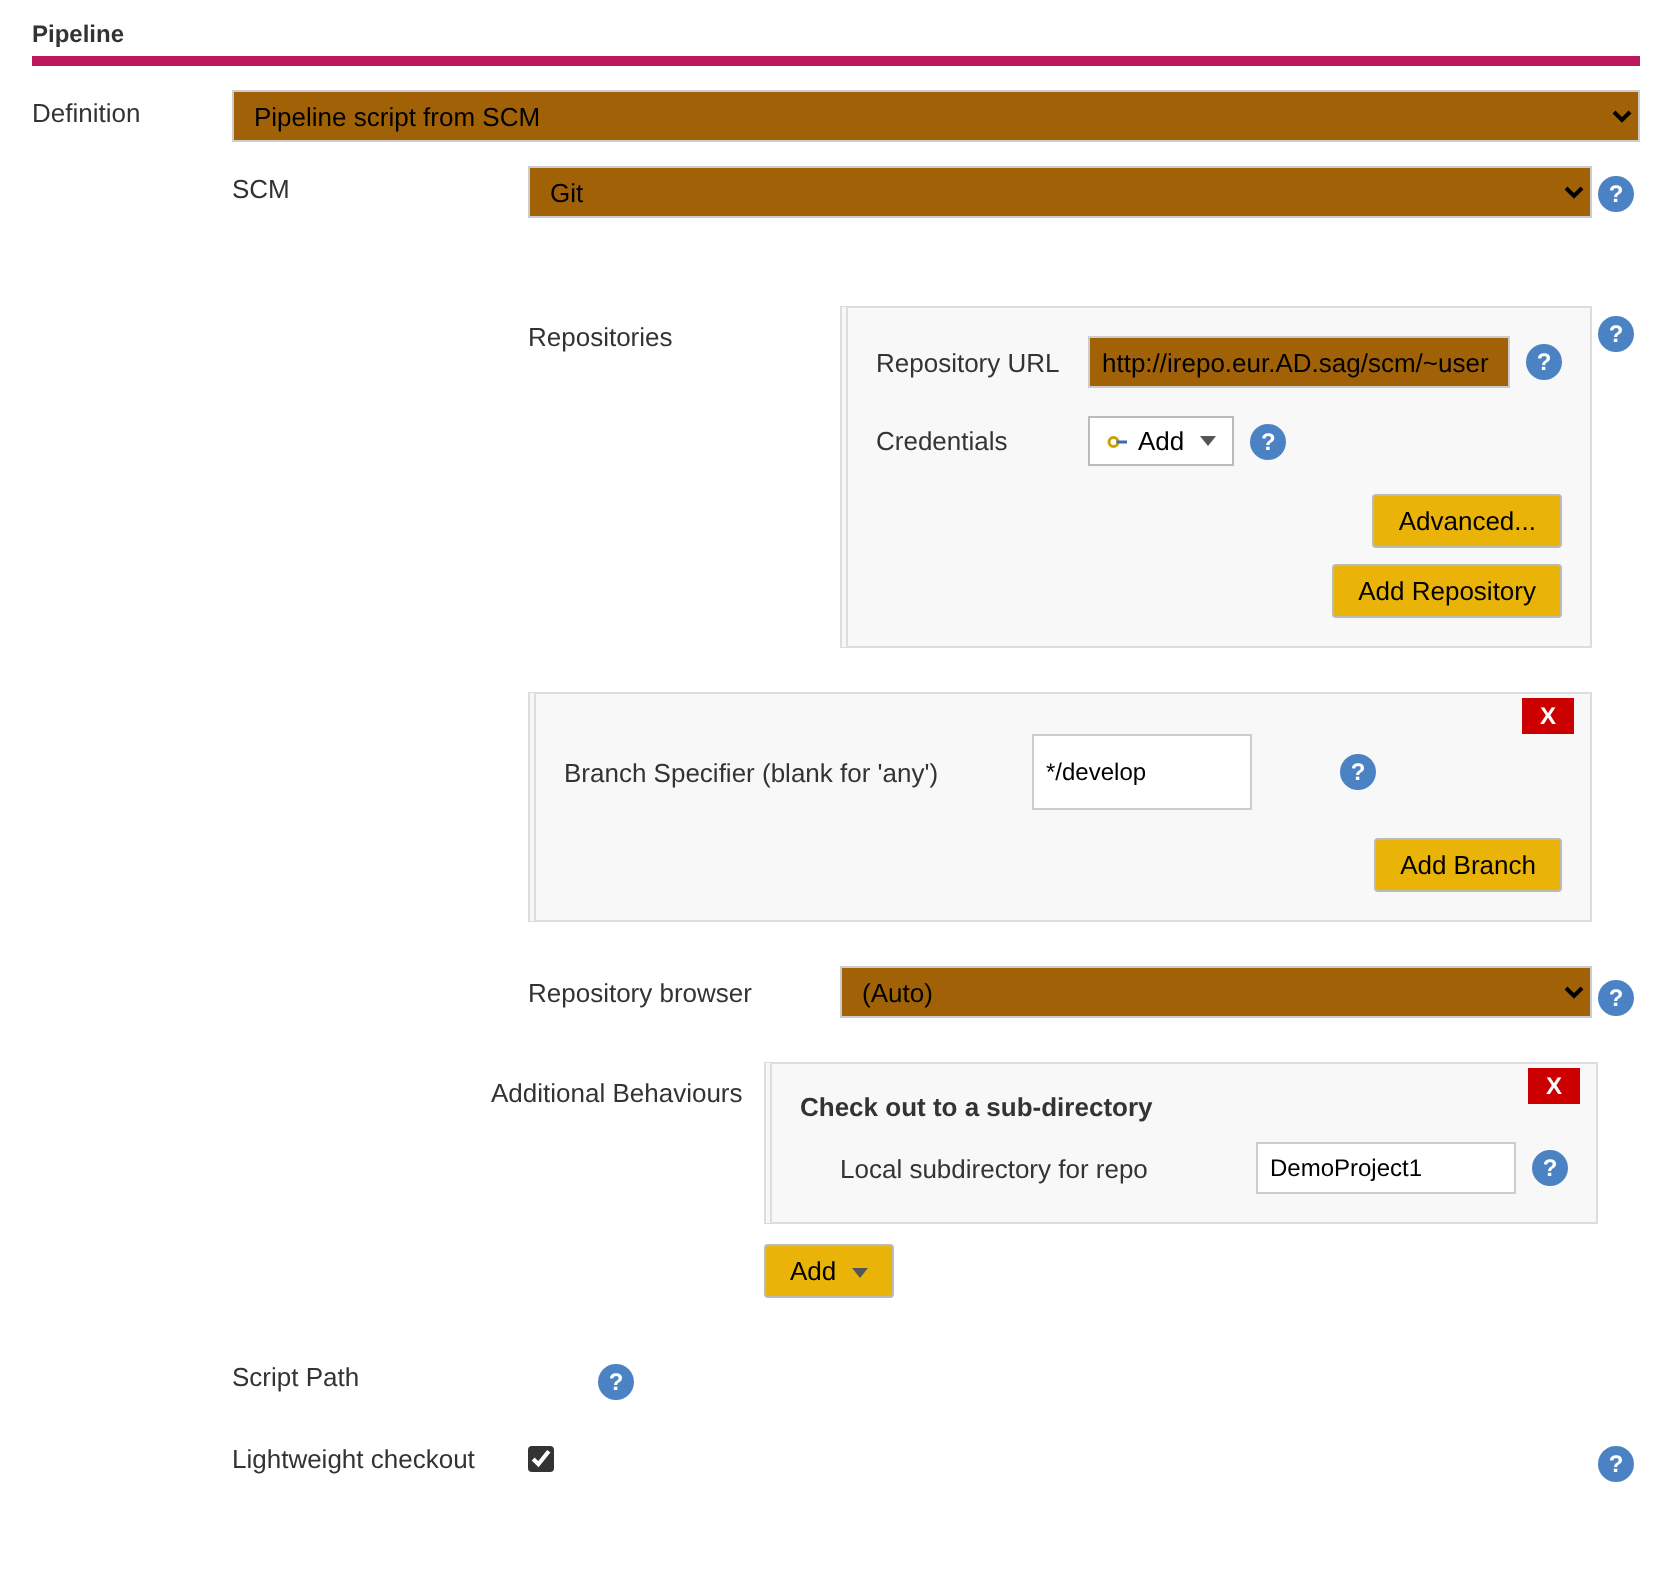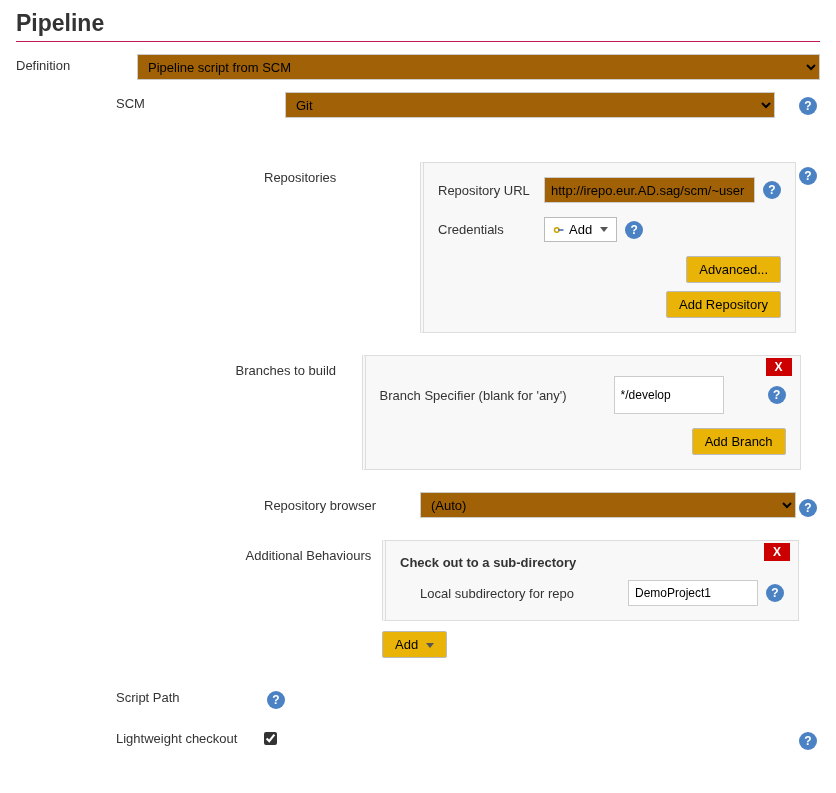--- a/index.html
+++ b/index.html
@@ -6,31 +6,30 @@
 body {
   font-family: Arial, Helvetica, sans-serif;
   font-size: 13px;
   color: #333;
   margin: 0;
   padding: 10px 16px;
   width: 836px;
   background: #fff;
 }
 h2.section-title {
-  font-size: 23px;
+  font-size: 12px;
   font-weight: bold;
   margin: 0 0 6px 0;
-  border-bottom: 1px solid #be185d;
+  border-bottom: 5px solid #be185d;
   padding-bottom: 4px;
 }
 .row {
   display: flex;
   align-items: flex-start;
   margin-top: 12px;
-  gap: 21px;
 }
 .label-col {
   width: 100px;
   min-width: 100px;
   padding-top: 4px;
 }
 .indent-1 { padding-left: 100px; }
 .scm-label-col { width: 148px; min-width: 148px; padding-top:4px;}
 .sub-label-col {
   width: 148px;
@@ -191,21 +190,20 @@
       </div>
     </div>
   </div>
   <div class="outer-help">
       <span class="help-icon">?</span>
     </div>
 </div>
 
 <div style="display:flex; padding-left:100px; margin-top:22px;">
   <div style="width:148px;"></div>
-  <div style="width:156px; padding-top:8px;">Branches to build</div>
   <div style="flex:1; display:flex; gap:8px; align-items:flex-start;">
     <div class="panel" style="flex:1;">
       <div class="delete-btn inside">X</div>
       <div class="inner-row" style="margin-top:6px;gap:44px;">
         <div class="inner-label-wide">Branch Specifier (blank for 'any')</div>
         <input class="branch-input" type="text" value="*/develop" style="">
         <span class="help-icon">?</span>
       </div>
       <div class="btn-row">
         <button class="btn">Add Branch</button>
@@ -243,21 +241,21 @@
     </div>
     <div style="margin-top:10px;">
       <button class="btn caret-down">
         <span>Add</span>
       </button>
     </div>
   </div>
   <div class="outer-help"></div>
 </div>
 
-<div style="display:flex; padding-left:100px; margin-top:28px; align-items:center;">
+<div style="display:flex; padding-left:100px; margin-top:28px; align-items:center;gap:32px;">
   <div style="width:148px;">Script Path</div>
   <div class="outer-help">
       <span class="help-icon">?</span>
     </div>
 </div>
 
 <div style="display:flex; padding-left:100px; margin-top:18px; align-items:center;">
   <div style="width:148px;">Lightweight checkout</div>
   <div style="flex:1;">
     <input type="checkbox" class="chk" checked="" style="">

